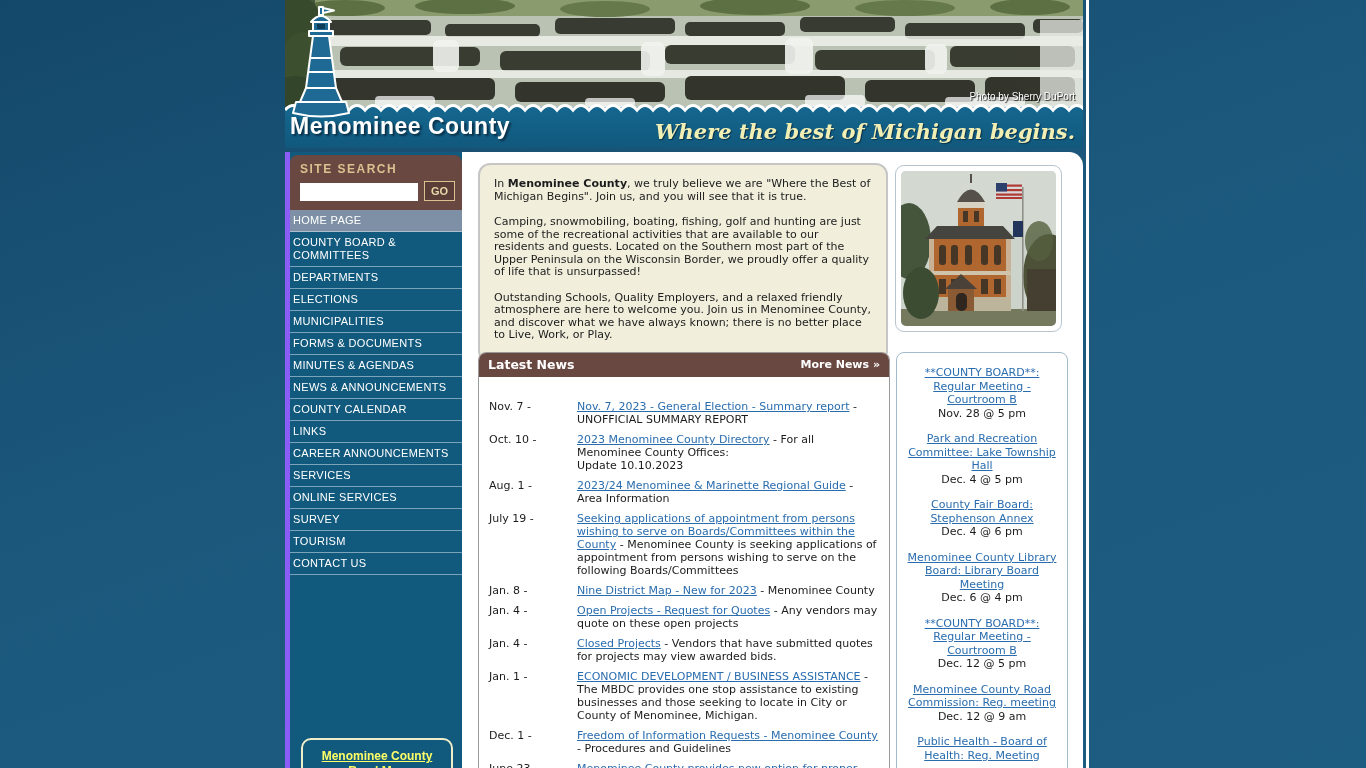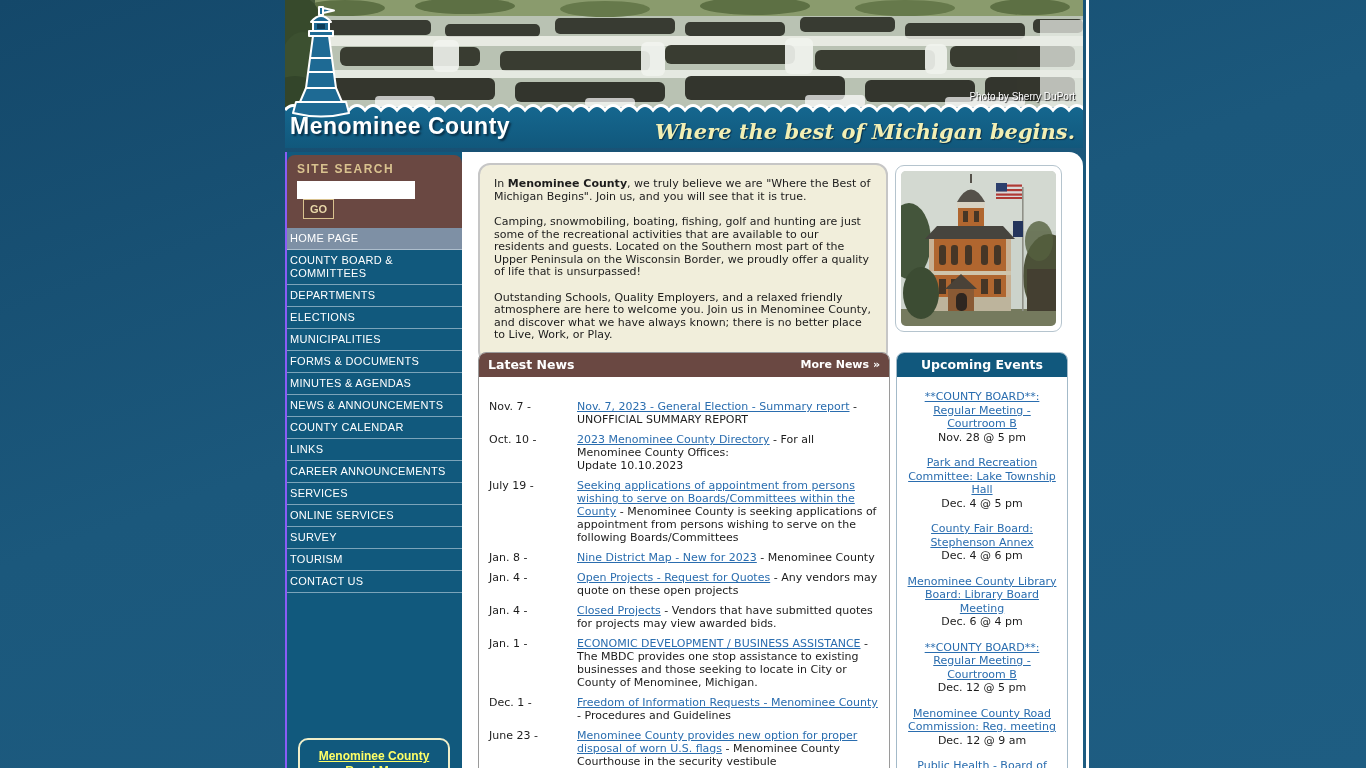--- a/index.html
+++ b/index.html
@@ -21,28 +21,28 @@
     background:linear-gradient(180deg,#15678f,#11587c); }
   .wave { position:absolute; top:-6px; left:0; width:798px; height:13px; }
   .site-title { position:absolute; left:5px; top:6px; font-family:"Liberation Sans",sans-serif;
     font-weight:bold; font-size:23px; color:#fff; letter-spacing:.5px; text-shadow:2px 2px 2px #0a3048; }
   .tagline { position:absolute; right:8px; top:12px; font-family:"DejaVu Serif",serif; font-style:italic;
     font-weight:bold; font-size:21px; color:#f2efb4; text-shadow:1px 1px 1px #0a3048; }
   .lighthouse { position:absolute; left:7px; top:6px; width:58px; height:112px; z-index:4; }
 
   
   .content { position:absolute; top:152px; left:0; right:0; bottom:0; display:flex; }
-  .sidebar { position:relative; width:177px; flex:none; background:#11597d; border-left:2px solid #8b5cf6; }
+  .sidebar { position:relative; width:177px; flex:none; background:#11597d; border-left:5px solid #8b5cf6; }
   .main { position:relative; flex:1; background:#fff; border-top-right-radius:14px; }
 
   
   .search-box { margin-top:3px; background:#6a4842; border-radius:8px 8px 0 0; padding:7px 8px 9px 10px; }
   .search-label { color:#d9c28f; font-weight:bold; font-size:12px; letter-spacing:1.5px;
     font-family:"Liberation Sans",sans-serif; margin-bottom:5px; }
-  .search-row { display:flex; align-items:flex-start;flex-direction:column; }
+  .search-row { display:flex; align-items:flex-end; }
   .search-input { width:118px; height:18px; border:1px solid #fff; background:#fff; font-size:11px; padding:0 3px; }
   .go-btn { margin-left:6px; background:#5b3d38; color:#e8d7a8; border:1px solid #d9c28f; font-weight:bold;
     font-size:11px; height:20px; padding:0 6px; font-family:"Liberation Sans",sans-serif; cursor:pointer; }
   .nav-item { display:block; padding:4px 8px 4px 3px; border-bottom:1px solid rgba(212,226,236,.55);
     color:#fff; font-size:11px; line-height:13px; text-decoration:none; cursor:pointer;
     font-family:"Liberation Sans",sans-serif; letter-spacing:.3px; }
   .nav-item.active { background:#7e90a5; }
   .roadmap-box { position:absolute; top:586px; left:11px; width:152px; border:2px solid #efeec9;
     border-radius:10px; padding:9px 6px 30px; text-align:center; }
   .roadmap-link { color:#ffff66; font-weight:bold; font-size:12px; text-decoration:underline;
@@ -264,20 +264,24 @@
         <div class="news-list" id="news-list">
             <div class="news-item">
     <span class="news-date">Nov. 7 -</span>
     <span class="news-text"><a class="news-link">Nov. 7, 2023 - General Election - Summary report</a><span class="news-desc"> - UNOFFICIAL SUMMARY REPORT</span></span>
   </div>
             <div class="news-item">
     <span class="news-date">Oct. 10 -</span>
     <span class="news-text"><a class="news-link">2023 Menominee County Directory</a><span class="news-desc"> - For all Menominee County Offices:</span><br><span>Update 10.10.2023</span></span>
   </div>
             <div class="news-item">
+    <span class="news-date">Aug. 1 -</span>
+    <span class="news-text"><a class="news-link">2023/24 Menominee &amp; Marinette Regional Guide</a><span class="news-desc"> - Area Information</span></span>
+  </div>
+            <div class="news-item">
     <span class="news-date">July 19 -</span>
     <span class="news-text"><a class="news-link">Seeking applications of appointment from persons wishing to serve on Boards/Committees within the County</a><span class="news-desc"> - Menominee County is seeking applications of appointment from persons wishing to serve on the following Boards/Committees</span></span>
   </div>
             <div class="news-item">
     <span class="news-date">Jan. 8 -</span>
     <span class="news-text"><a class="news-link">Nine District Map - New for 2023</a><span class="news-desc"> - Menominee County</span></span>
   </div>
             <div class="news-item">
     <span class="news-date">Jan. 4 -</span>
     <span class="news-text"><a class="news-link">Open Projects - Request for Quotes</a><span class="news-desc"> - Any vendors may quote on these open projects</span></span>
@@ -295,21 +299,20 @@
     <span class="news-text"><a class="news-link">Freedom of Information Requests - Menominee County</a><span class="news-desc"> - Procedures and Guidelines</span></span>
   </div>
             <div class="news-item">
     <span class="news-date">June 23 -</span>
     <span class="news-text"><a class="news-link">Menominee County provides new option for proper disposal of worn U.S. flags</a><span class="news-desc"> - Menominee County Courthouse in the security vestibule</span></span>
   </div>
           </div>
       </div>
 
       <div class="events">
-        <div class="events-bar">Upcoming Events</div>
         <div class="events-list" id="events-list">
             <div class="event-item">
     <a class="event-link">**COUNTY BOARD**: Regular Meeting - Courtroom B</a>
     <div class="event-date">Nov. 28 @ 5 pm</div>
   </div>
             <div class="event-item">
     <a class="event-link">Park and Recreation Committee: Lake Township Hall</a>
     <div class="event-date">Dec. 4 @ 5 pm</div>
   </div>
             <div class="event-item">

